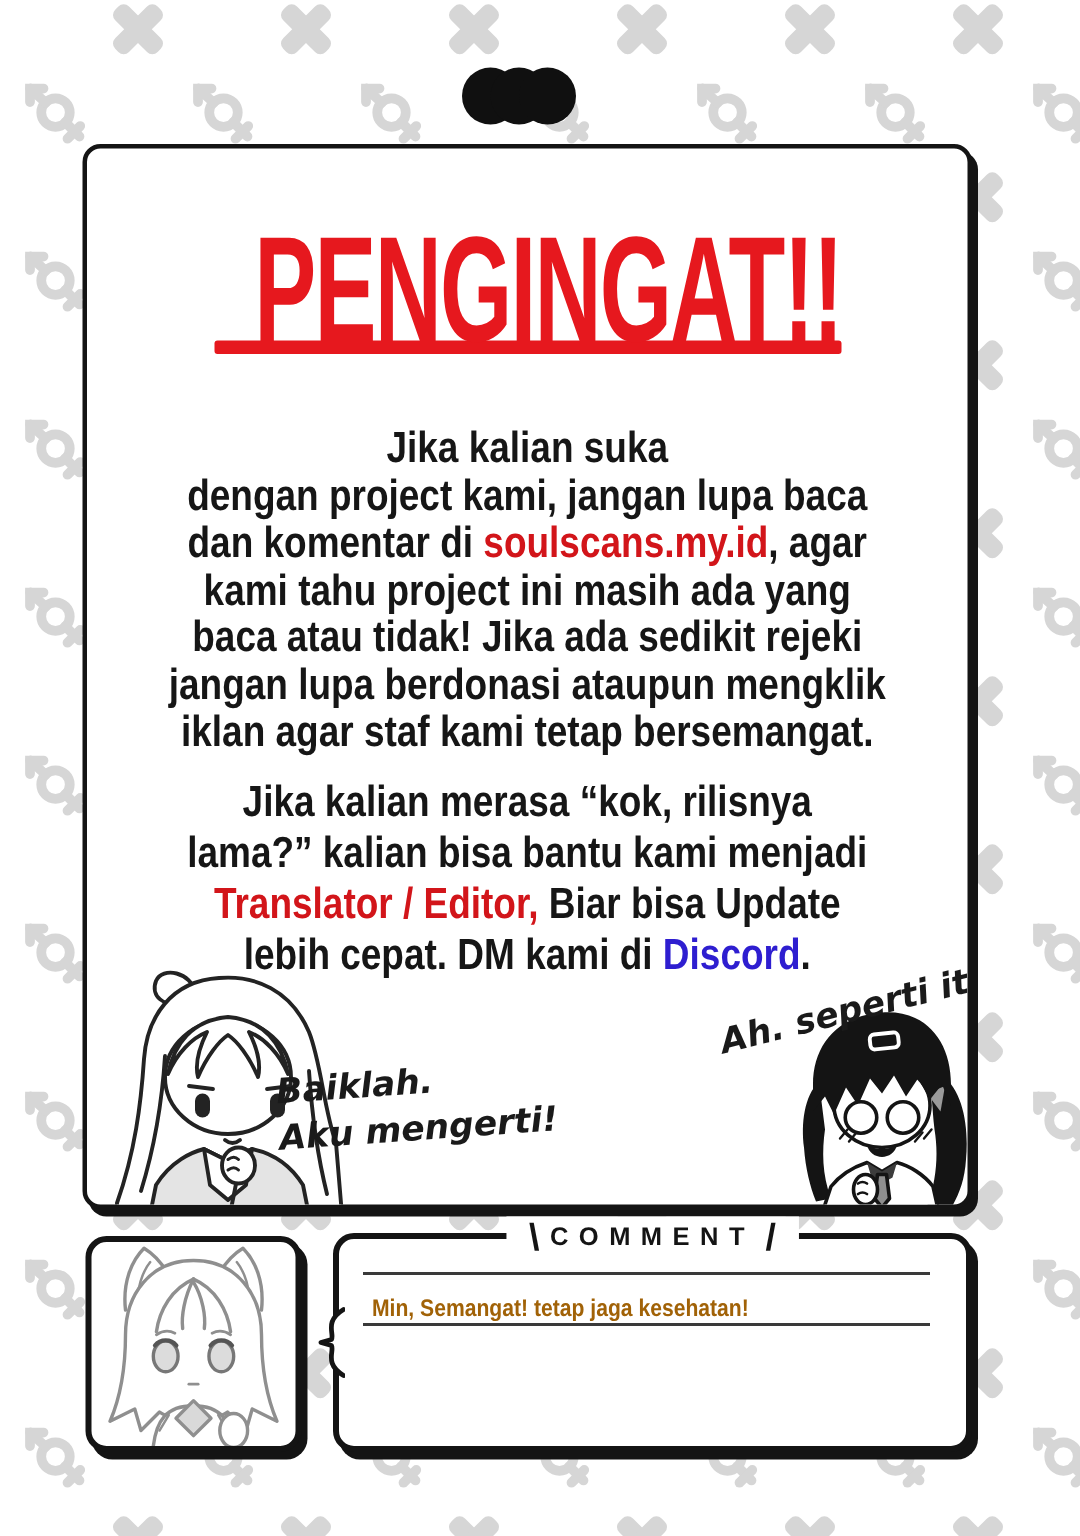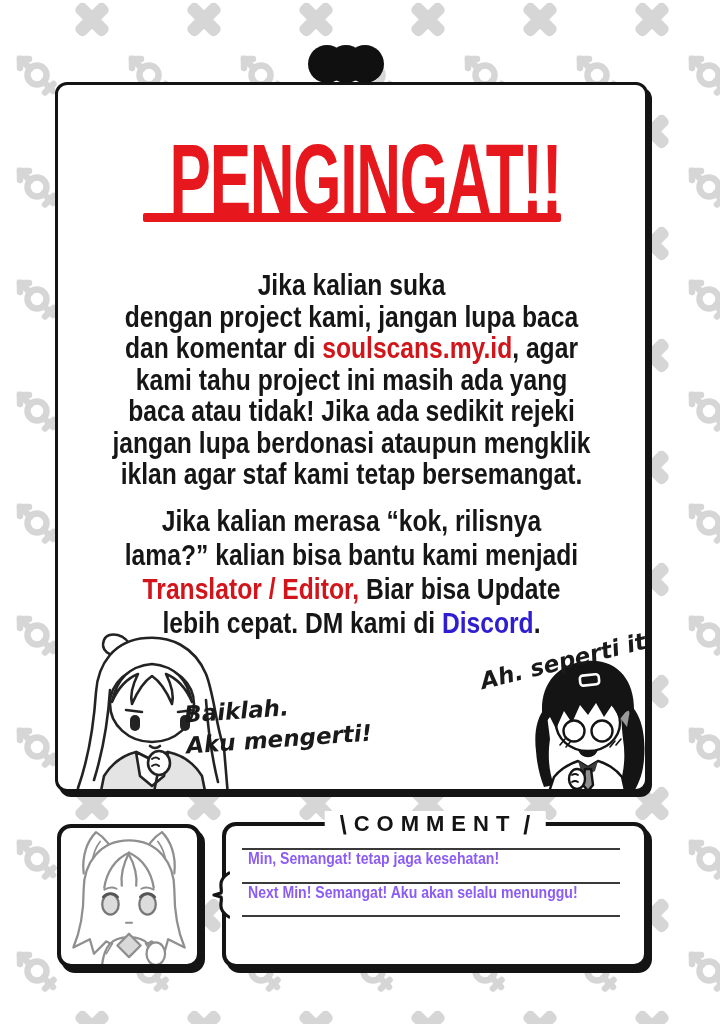--- a/index.html
+++ b/index.html
@@ -14,21 +14,21 @@
   .px::before{transform:rotate(45deg);}
   .px::after{transform:rotate(-45deg);}
   .ps{position:absolute;width:46px;height:42px;}
 
   
   .dots{position:absolute;left:308px;top:45px;display:flex;z-index:2;}
   .dot{width:38px;height:38px;border-radius:50%;background:#101010;}
   .dot + .dot{margin-left:-19px;}
 
   
-  .reminder-box{position:absolute;left:55px;top:82px;width:593px;height:710px;box-sizing:border-box;
+  .reminder-box{position:absolute;left:55px;top:96px;width:593px;height:710px;box-sizing:border-box;
         background:#fff;border:3px solid #141414;border-radius:12px;
         box-shadow:4px 5px 0 #141414;overflow:hidden;z-index:1;}
   .title{margin:44px 0 0;text-align:center;font-weight:bold;font-size:100px;line-height:1;
         color:#e6181e;transform:scaleX(.62);letter-spacing:-2px;white-space:nowrap;}
   .title-underline{width:418px;height:9px;background:#e6181e;margin:-16px auto 0;border-radius:2px;}
   .para{margin:0;text-align:center;font-weight:bold;color:#161616;transform:scaleX(.85);}
   .p1{margin-top:48px;font-size:29px;line-height:31.5px;}
   .p2{margin-top:13px;font-size:29px;line-height:34px;}
   .red{color:#d2151a;}
   .blue{color:#2e1ed0;}
@@ -47,25 +47,25 @@
         box-shadow:4px 5px 0 #141414;overflow:hidden;z-index:1;}
   .avatar-box svg{width:100%;height:100%;display:block;}
 
   
   .comment-box{position:absolute;left:222px;top:822px;width:426px;height:146px;box-sizing:border-box;
         background:#fff;border:4px solid #141414;border-radius:14px;
         box-shadow:4px 5px 0 #141414;z-index:1;}
   .comment-header{position:absolute;top:-15px;left:50%;transform:translateX(-50%);
         background:#fff;padding:0 8px;white-space:nowrap;font-weight:bold;color:#141414;}
   .comment-header .slash{font-size:25px;vertical-align:-3px;padding:0 7px;font-style:normal;}
-  .comment-header .ctitle{font-size:22px;letter-spacing:7px;}
+  .comment-header .ctitle{font-size:17px;letter-spacing:7px;}
   .notch{position:absolute;left:-16px;top:50%;transform:translateY(-50%);}
   .comment-list{margin:22px 24px 0 16px;}
-  .comment-row{height:31.5px;border-top:2px solid #3a3a3a;display:flex;align-items:flex-start;
-        padding-left:6px;font-size:16px;font-weight:bold;color:#8b5cf6;}
+  .comment-row{height:31.5px;border-top:2px solid #3a3a3a;display:flex;align-items:flex-end;
+        padding-left:6px;font-size:16px;font-weight:bold;color:#a16207;}
   .comment-row:last-child{border-bottom:2px solid #3a3a3a;}
   .comment-row span{transform:scaleX(.88);transform-origin:left center;white-space:nowrap;}
 </style>
 </head>
 <body>
 
 <div class="page">
 
   <div id="pattern">
       <span class="px" style="left:74px;top:2px"></span>
@@ -806,19 +806,16 @@
       <path d="M19,2 C6,10 13,18 11,22 L4,24 L11,26 C13,30 6,38 19,46 L19,2 Z" fill="#fff" stroke="none"></path>
       <path d="M19,2 C6,10 13,18 11,22 L4,24 L11,26 C13,30 6,38 19,46" fill="none" stroke="#141414" stroke-width="3.2" stroke-linecap="round" stroke-linejoin="round"></path>
     </svg>
     <div class="comment-header">
       <span class="slash">\</span><span class="ctitle">COMMENT</span><span class="slash">/</span>
     </div>
     <div class="comment-list">
       <div class="comment-row">
           <span>Min, Semangat! tetap jaga kesehatan!</span>
         </div>
-      <div class="comment-row">
-          <span>Next Min! Semangat! Aku akan selalu menunggu!</span>
-        </div>
     </div>
   </div>
 
 </div>
 
 </body></html>

